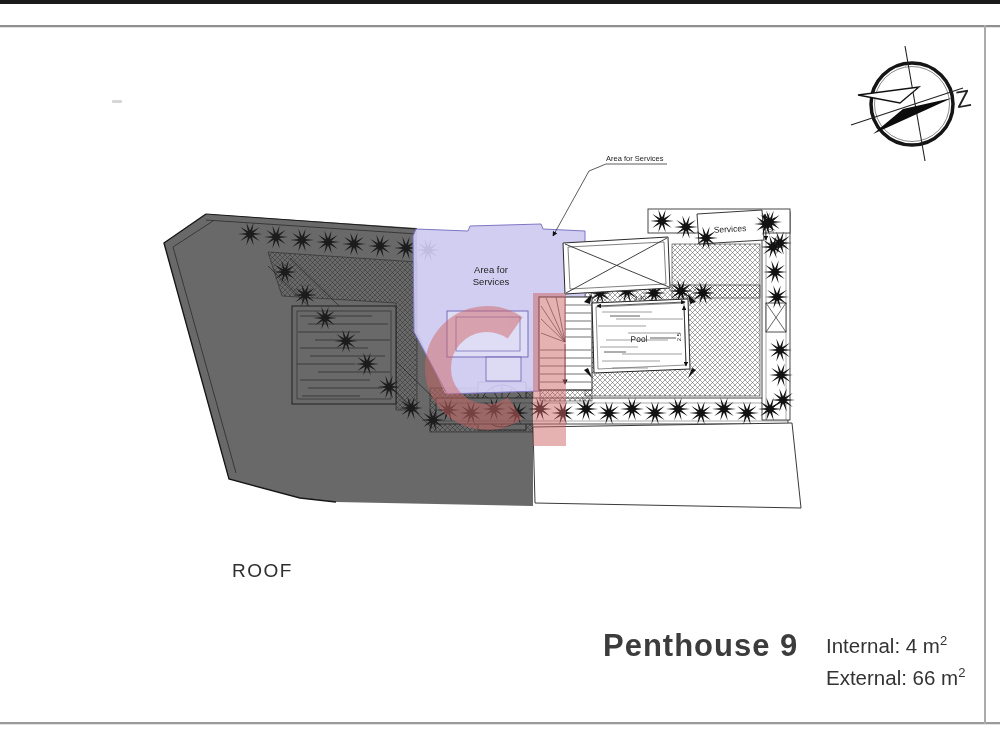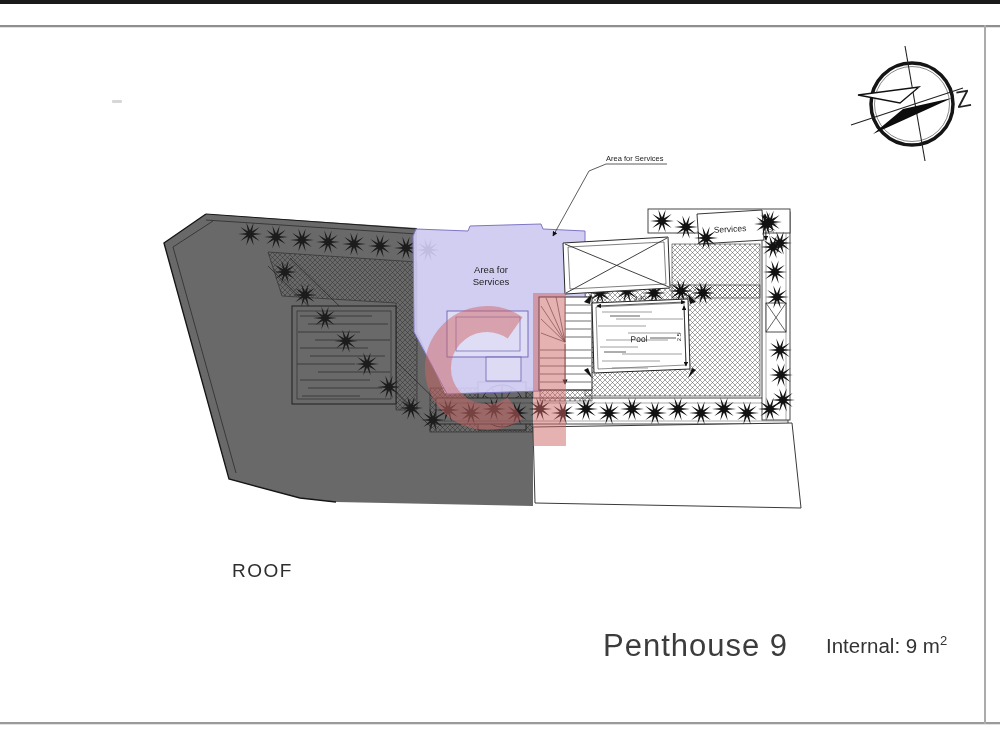--- a/index.html
+++ b/index.html
@@ -13,21 +13,21 @@
   .rule-right  { position:absolute; left:984px; top:25px; width:2px; height:699px; background:#ababab; }
   .smudge { position:absolute; left:112px; top:100px; width:10px; height:3px; background:#c6c6c6; opacity:.7; border-radius:1px; }
   .svg-layer { position:absolute; left:0; top:0; width:1000px; height:750px; }
   svg text { font-family:"Liberation Sans", sans-serif; fill:#222; }
   .floor-label {
     position:absolute; left:232px; top:560px; font-size:19px; letter-spacing:1.5px;
     color:#2e2e2e; font-weight:500;
   }
   .unit-name {
     position:absolute; left:603px; top:628px; font-size:31px; letter-spacing:1px;
-    color:#3c3c3c; font-weight:400;
+    color:#3c3c3c; font-weight:700;
   }
   .areas { position:absolute; left:826px; top:633px; color:#333; font-size:20.5px; }
   .area-line { margin-bottom:7px; white-space:nowrap; }
   .area-line sup { font-size:13px; }
 </style>
 </head>
 <body>
 
 <div class="screen">
 
@@ -230,17 +230,20 @@
       <text x="956" y="107" font-size="24" transform="rotate(-10 964 99)">Z</text>
     </g>
   </svg>
 
   <div class="floor-label">ROOF</div>
 
   <div class="unit-name">Penthouse 9</div>
 
   <div class="areas">
     <div class="area-line">
-      <span>Internal: 9 m</span><sup>2</sup>
+      <span>Internal: 4 m</span><sup>2</sup>
+    </div>
+    <div class="area-line">
+      <span>External: 66 m</span><sup>2</sup>
     </div>
   </div>
 
 </div>
 
 </body></html>

